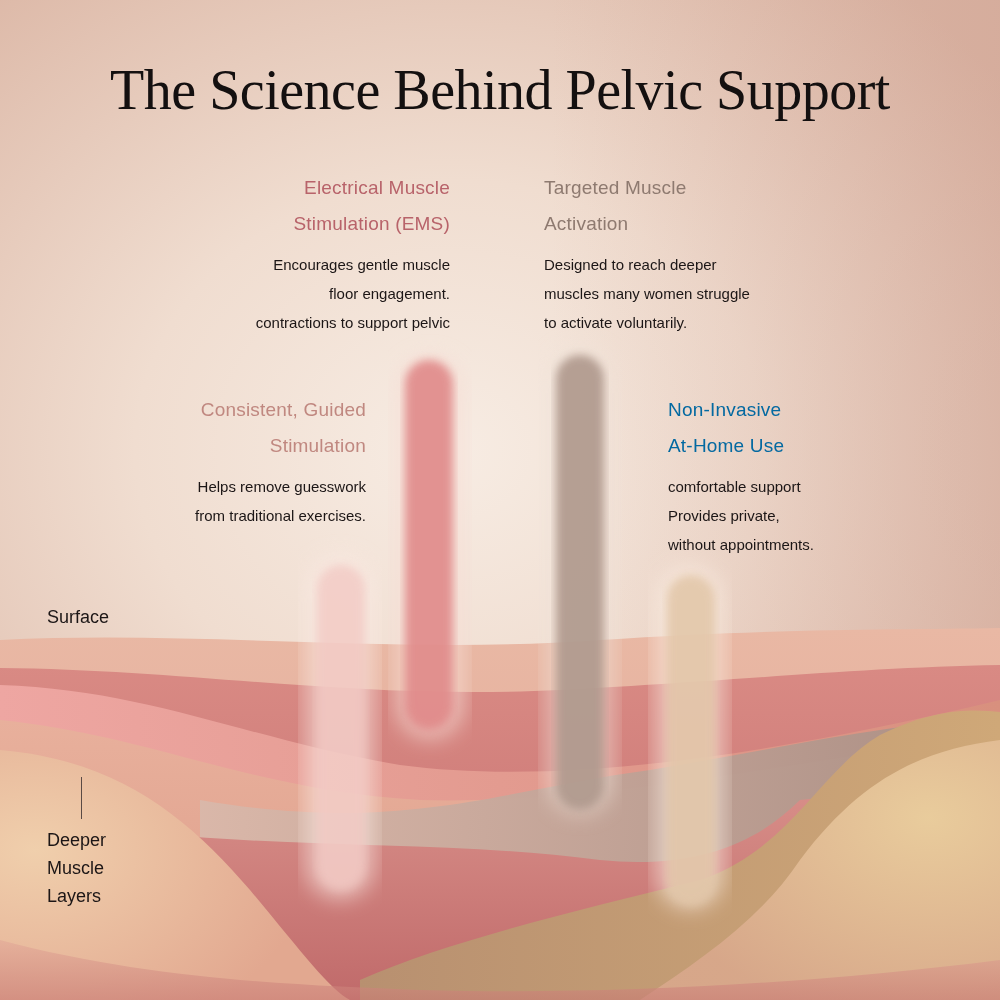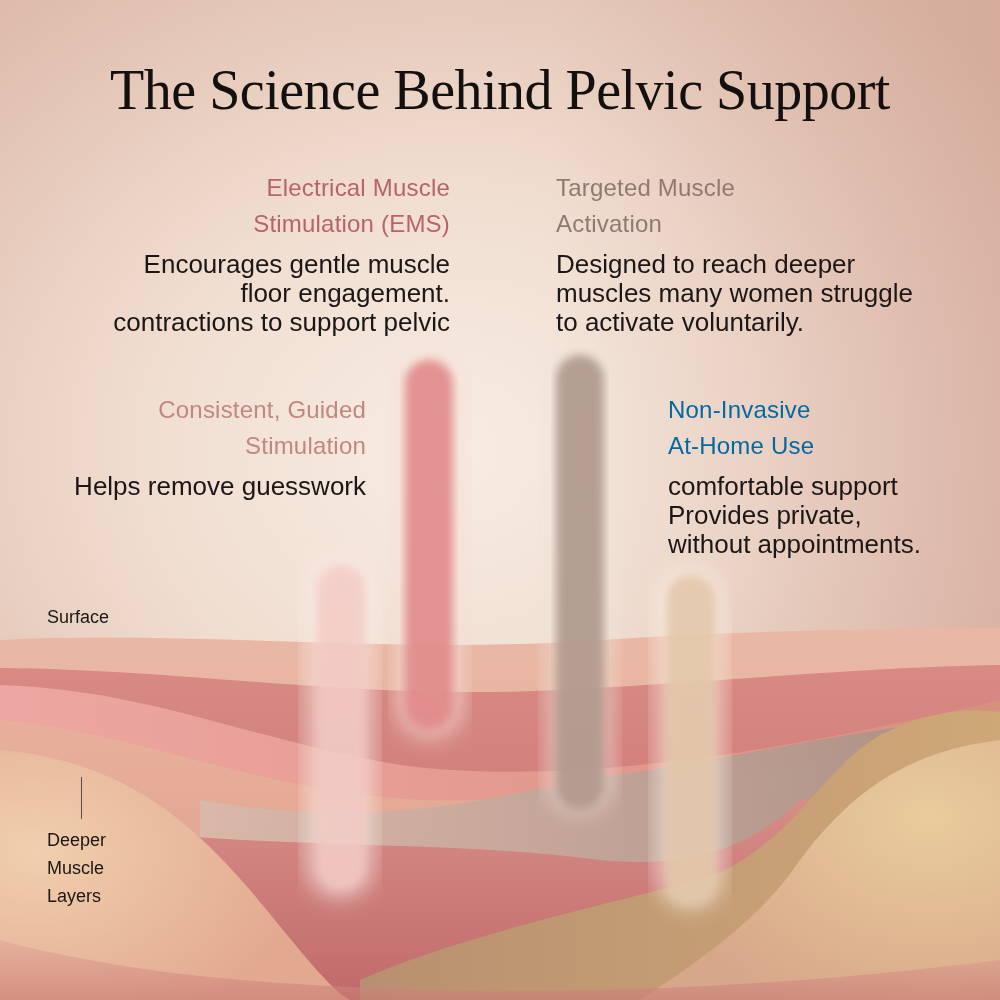--- a/index.html
+++ b/index.html
@@ -4,31 +4,31 @@
 <style>
   html, body { margin:0; padding:0; }
   body { width:1000px; height:1000px; overflow:hidden; position:relative;
     background: radial-gradient(ellipse 70% 60% at 45% 45%, #f7ece3 0%, #f0ddd0 45%, #ddb9a8 100%);
     font-family: "Liberation Sans", sans-serif; }
   .bg-tint { position:absolute; inset:0;
     background: linear-gradient(90deg, rgba(240,220,205,0) 0%, rgba(240,220,205,0) 55%, rgba(200,150,135,0.35) 100%); }
   .title { position:absolute; top:58px; left:0; width:1000px; text-align:center;
     font-family:"Liberation Serif", serif; font-size:56px; color:#141010; letter-spacing:-0.5px; margin:0; font-weight:normal; }
   .block { position:absolute; }
-  .block h2 { margin:0; font-size:24px; font-weight:normal; line-height:36px; letter-spacing:0.2px; }
-  .block p { margin:8px 0 0 0; font-size:26px; line-height:29px; color:#1c1616; }
+  .block h2 { margin:0; font-size:19px; font-weight:normal; line-height:36px; letter-spacing:0.2px; }
+  .block p { margin:8px 0 0 0; font-size:15px; line-height:29px; color:#1c1616; }
   .block .line { display:block; }
   .right { text-align:right; }
   .left { text-align:left; }
   .c-ems { color:#b8636a; }
   .c-target { color:#8e7a70; }
   .c-consist { color:#c08880; }
   .c-noninv { color:#0369a1; }
   #b1 { left:80px; top:170px; width:370px; }
-  #b2 { left:556px; top:170px; width:400px; }
+  #b2 { left:544px; top:170px; width:400px; }
   #b3 { left:40px; top:392px; width:326px; }
   #b4 { left:668px; top:392px; width:300px; }
   .lbl { position:absolute; font-size:18px; color:#1c1616; line-height:28px; }
   #surface { left:47px; top:603px; }
   #deeper { left:47px; top:826px; }
   .tick { position:absolute; left:81px; top:777px; width:1px; height:42px; background:#5a4a44; }
   svg.scene { position:absolute; left:0; top:0; }
 </style>
 </head>
 <body>
@@ -142,20 +142,21 @@
   </p>
 </div>
 
 <div class="block right" id="b3">
   <h2 class="c-consist">
     <span class="line">Consistent, Guided</span>
     <span class="line">Stimulation</span>
   </h2>
   <p>
     <span class="line">Helps remove guesswork</span>
+    <span class="line">from traditional exercises.</span>
   </p>
 </div>
 
 <div class="block left" id="b4">
   <h2 class="c-noninv">
     <span class="line">Non-Invasive</span>
     <span class="line">At-Home Use</span>
   </h2>
   <p>
     <span class="line">comfortable support</span>

